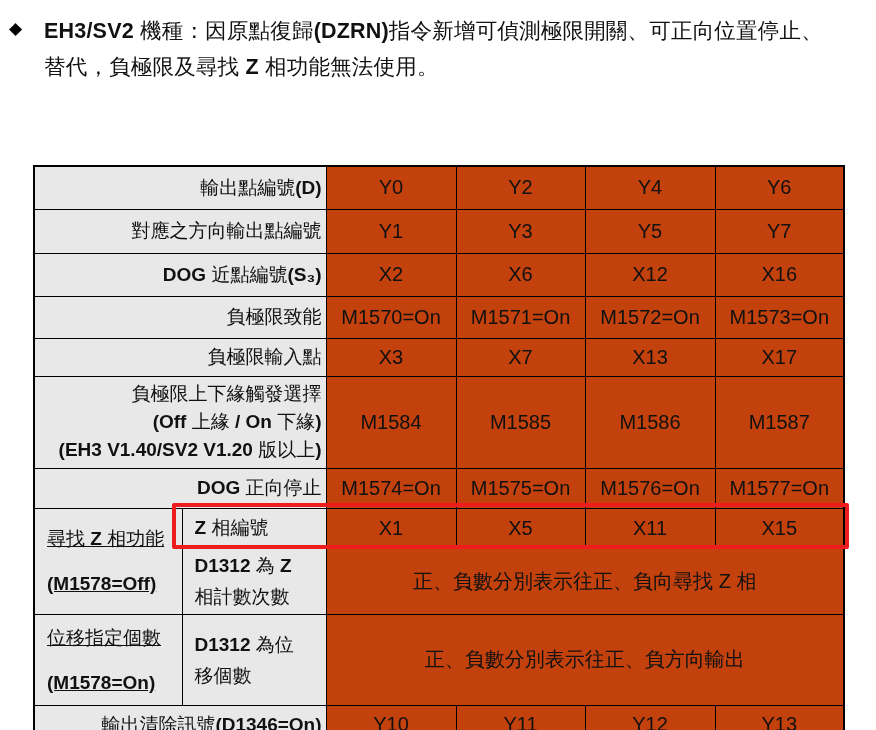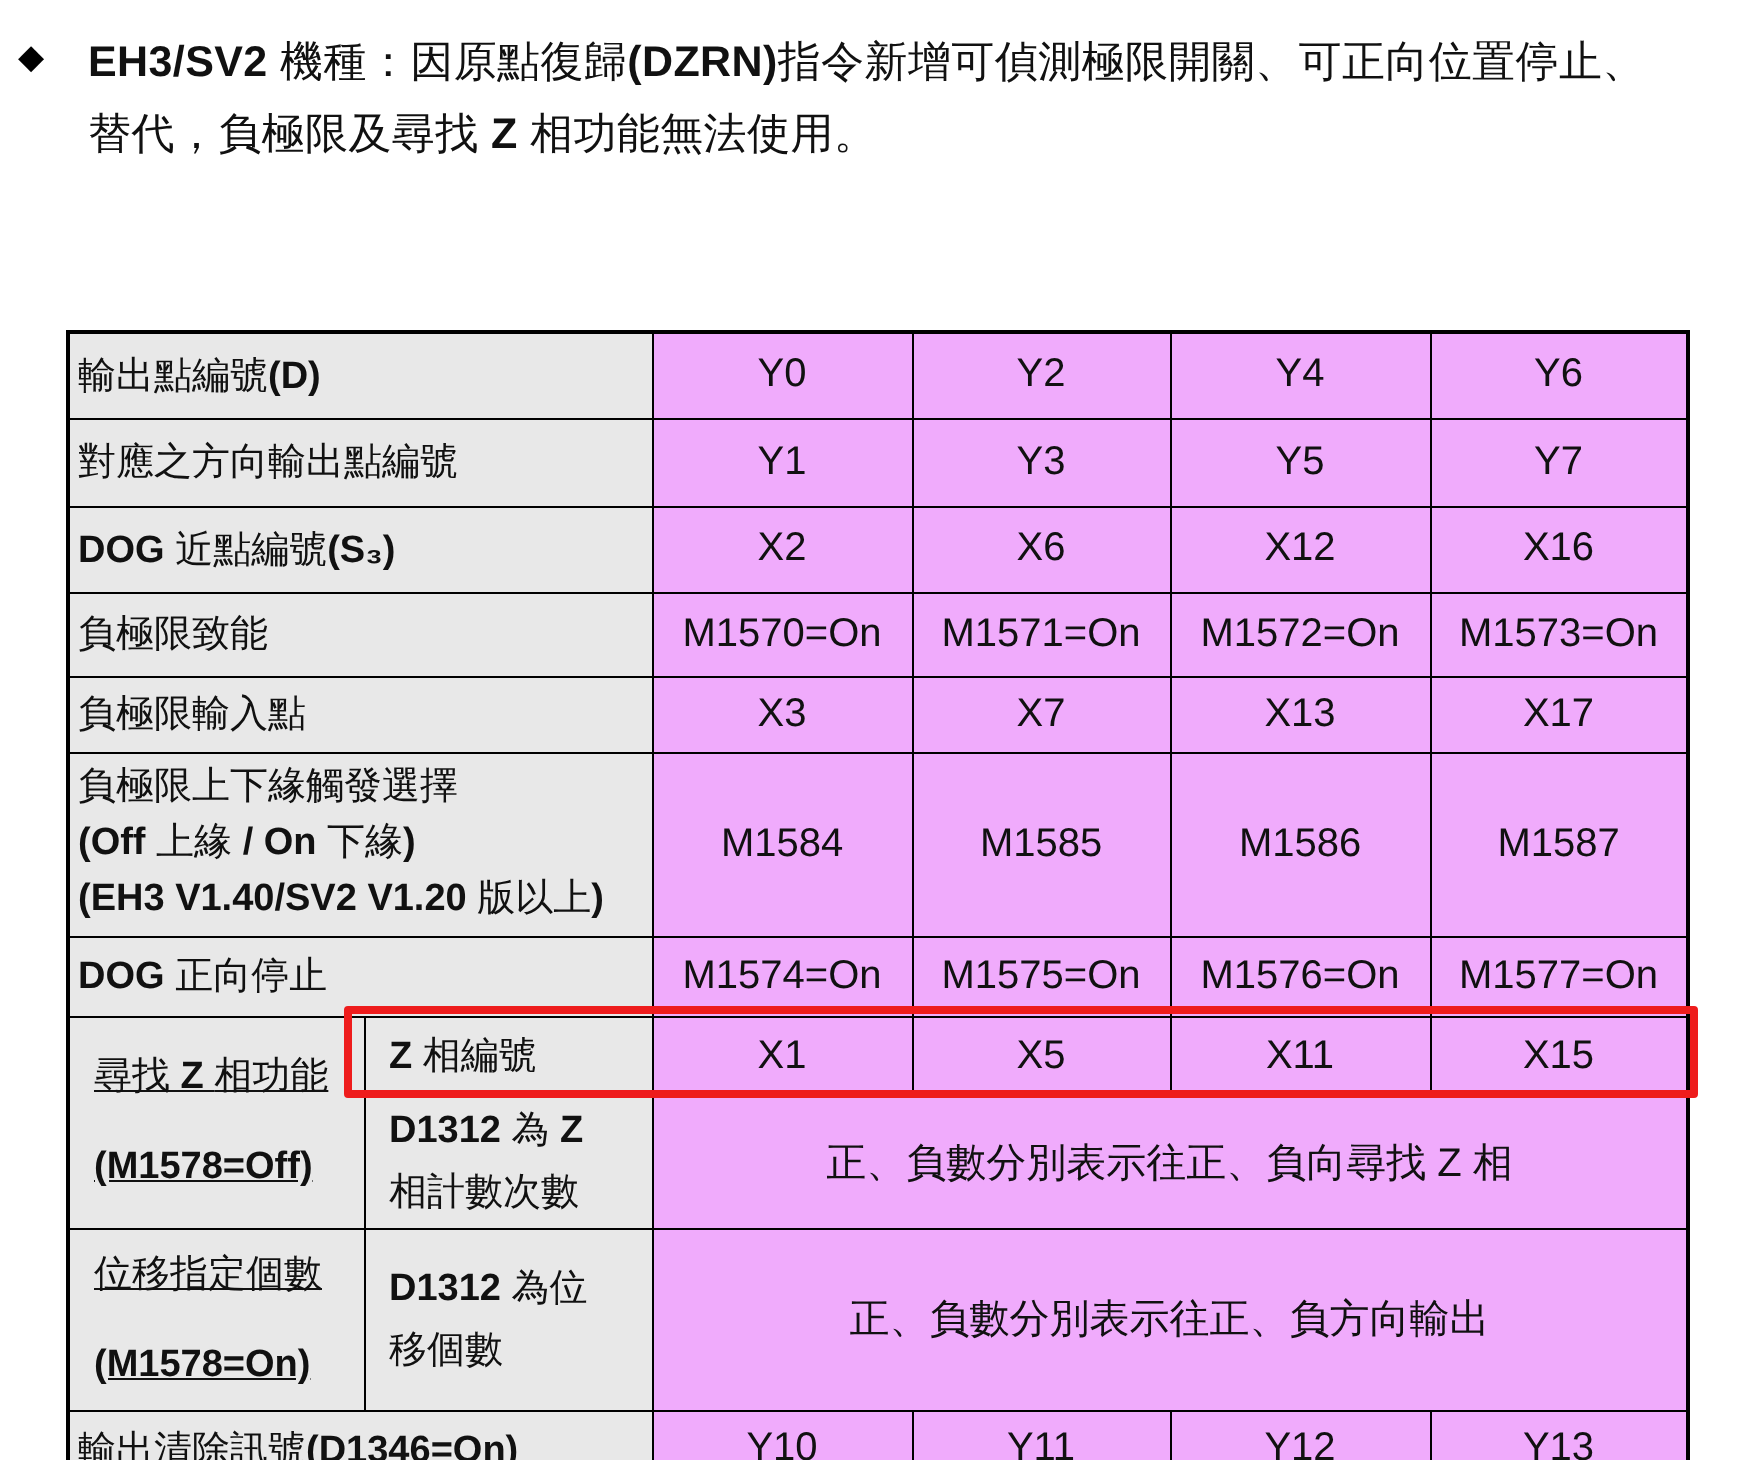--- a/index.html
+++ b/index.html
@@ -37,23 +37,23 @@
     font-size:19px;
   }
   table.spec{border:2.5px solid var(--grid);}
   table.spec td{
     border:1.6px solid var(--grid);
     padding:0 4px;
     vertical-align:middle;
     box-sizing:border-box;
     overflow:hidden;
   }
-  td.hdr{background:var(--hdr-bg);text-align:left;}
+  td.hdr{background:var(--hdr-bg);text-align:right;}
   td.hdr.left{text-align:left;padding-left:12px;}
-  td.data{background:#f0abfc;text-align:center;font-size:20px;}
+  td.data{background:#c2410c;text-align:center;font-size:20px;}
   .h1{height:43px}.h2{height:44px}.h3{height:43px}.h4{height:42px}
   .h5{height:38px}.h6{height:92px}.h7{height:40px}.h8{height:40px}
   .h9{height:66px}.h10{height:69px}.h11{height:40px}
   .hdr3 span{display:block;line-height:28px;}
   .group-lines span{display:block;line-height:45px;text-decoration:underline;}
   .sub-lines span{display:block;line-height:31px;}
   td.sub{padding-left:10px;margin-top:36px;}
   
   .hl-box{
     position:absolute;left:172px;top:503px;

